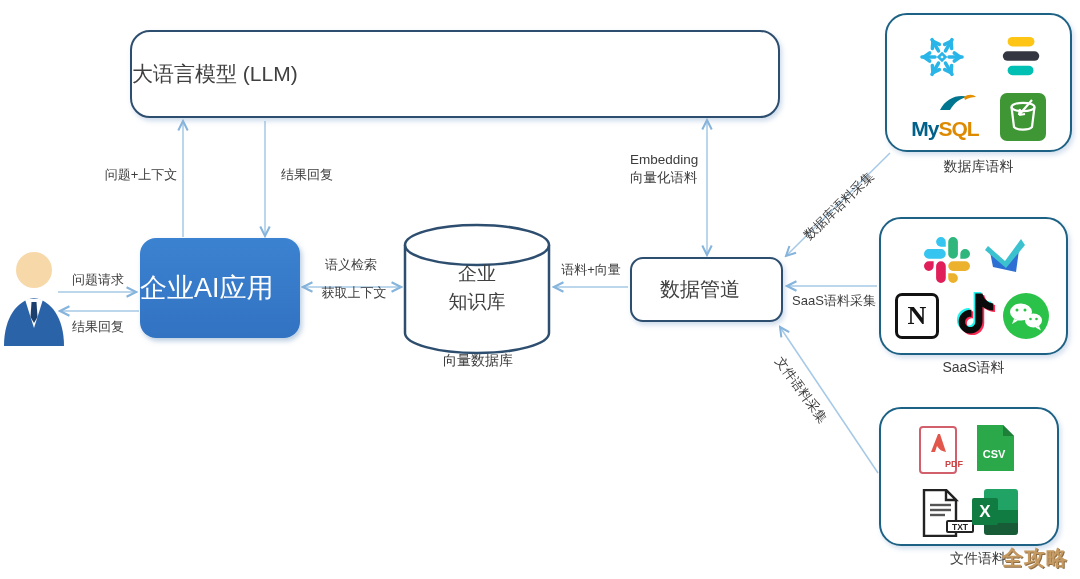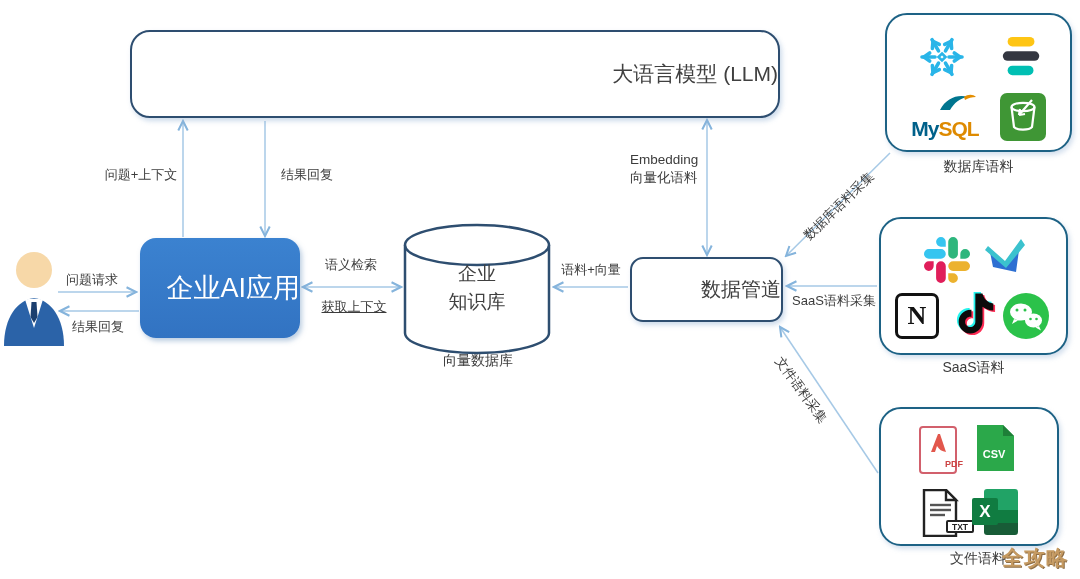--- a/index.html
+++ b/index.html
@@ -6,21 +6,21 @@
   html,body { background:#e8e8e8; }
   #canvas {
     position:relative; width:1080px; height:579px; background:#ffffff;
     font-family:"Liberation Sans","DejaVu Sans",sans-serif; overflow:hidden;
     margin:0 auto;
   }
   .abs { position:absolute; }
   .lbl { position:absolute; font-size:13px; color:#3c3c3c; text-align:center; white-space:nowrap; }
   .node {
     position:absolute; background:#ffffff; border:2.5px solid #2e4e70;
-    display:flex; align-items:center; justify-content:flex-end;
+    display:flex; align-items:center; justify-content:flex-start;
     color:#404040; box-shadow:2px 3px 5px rgba(145,175,210,.45);
   }
   #llm-box { left:130px; top:30px; width:650px; height:88px; border-radius:20px; font-size:21px; }
   #ai-box {
     left:140px; top:238px; width:160px; height:100px; border-radius:16px;
     background:linear-gradient(#3b82d0,#3273c2); border:none; color:#ffffff; font-size:27px;
     box-shadow:2px 3px 5px rgba(120,155,195,.5);
   }
   #pipeline-box { left:630px; top:257px; width:153px; height:65px; border-radius:13px; font-size:20px;padding-left:28px; }
   .src-box {
@@ -113,26 +113,26 @@
   <div id="kb-text" class="abs">
     <div>企业</div>
     <div>知识库</div>
   </div>
   <div class="caption" style="left:405px;top:352px;width:146px;">向量数据库</div>
 
   <div id="pipeline-box" class="node">
     <span>数据管道</span>
   </div>
 
-  <div class="lbl" style="left:52px;top:271px;width:80px;">问题请求</div>
+  <div class="lbl" style="left:58px;top:271px;width:80px;">问题请求</div>
   <div class="lbl" style="left:58px;top:318px;width:80px;">结果回复</div>
   <div class="lbl" style="left:96px;top:166px;width:90px;">问题+上下文</div>
   <div class="lbl" style="left:272px;top:166px;width:70px;">结果回复</div>
   <div class="lbl" style="left:316px;top:256px;width:70px;">语义检索</div>
-  <div class="lbl" style="left:313px;top:298px;width:82px;text-decoration:underline;">获取上下文</div>
+  <div class="lbl" style="left:313px;top:284px;width:82px;">获取上下文</div>
   <div class="lbl" style="left:551px;top:261px;width:80px;">语料+向量</div>
   <div class="lbl" id="embed-lbl">
     <div>Embedding</div>
     <div>向量化语料</div>
   </div>
   <div class="lbl rot" style="left:774px;top:197px;width:130px;transform:rotate(-44deg);">数据库语料采集</div>
   <div class="lbl" style="left:788px;top:292px;width:92px;">SaaS语料采集</div>
   <div class="lbl rot" style="left:736px;top:381px;width:130px;transform:rotate(54deg);">文件语料采集</div>
 
   <div id="db-box" class="src-box"></div>

